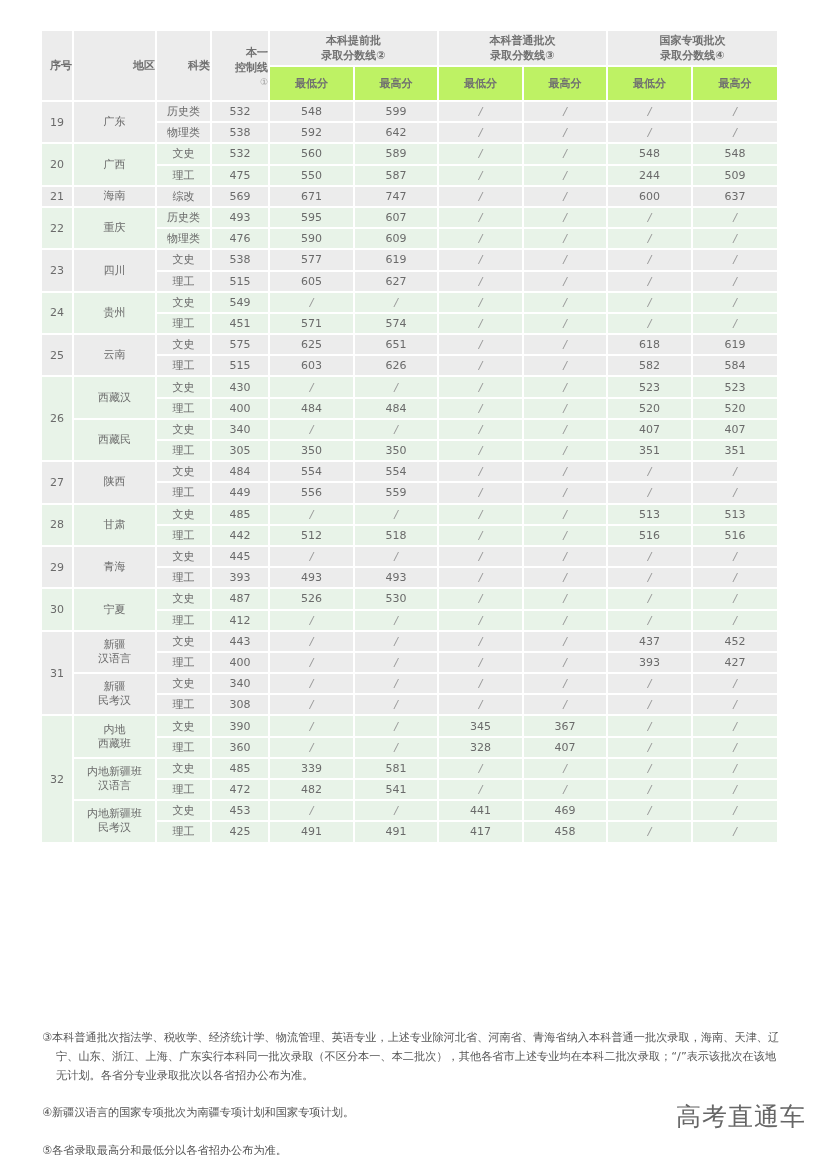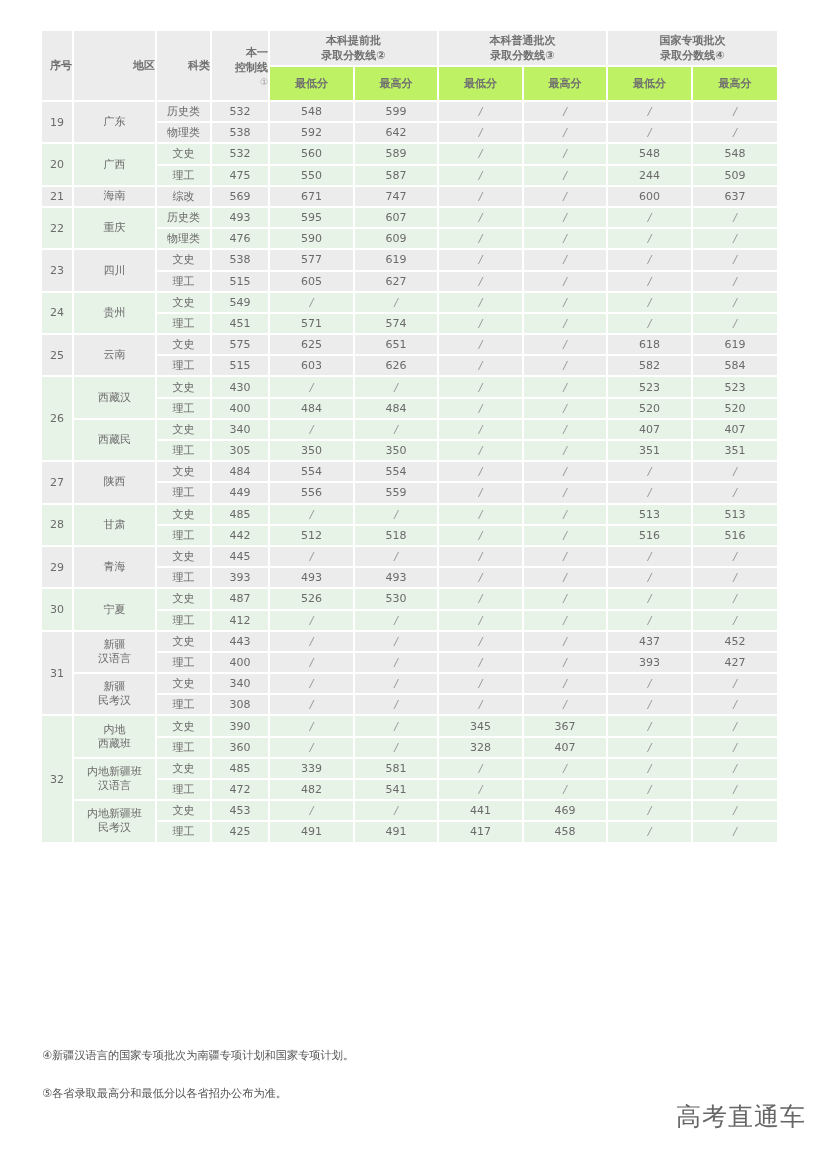--- a/index.html
+++ b/index.html
@@ -469,17 +469,18 @@
           <td>417</td>
           <td>458</td>
           <td class="slash">/</td>
           <td class="slash">/</td>
         </tr>
       </tbody>
   </table>
 </div>
 
 <div class="notes">
+  <p class="n3">③本科普通批次指法学、税收学、经济统计学、物流管理、英语专业，上述专业除河北省、河南省、青海省纳入本科普通一批次录取，海南、天津、辽宁、山东、浙江、上海、广东实行本科同一批次录取（不区分本一、本二批次），其他各省市上述专业均在本科二批次录取；“/”表示该批次在该地无计划。各省分专业录取批次以各省招办公布为准。</p>
   <p class="n4">④新疆汉语言的国家专项批次为南疆专项计划和国家专项计划。</p>
   <p class="n5">⑤各省录取最高分和最低分以各省招办公布为准。</p>
 </div>
 
 <div class="brand">高考直通车</div>
 
 </body></html>

